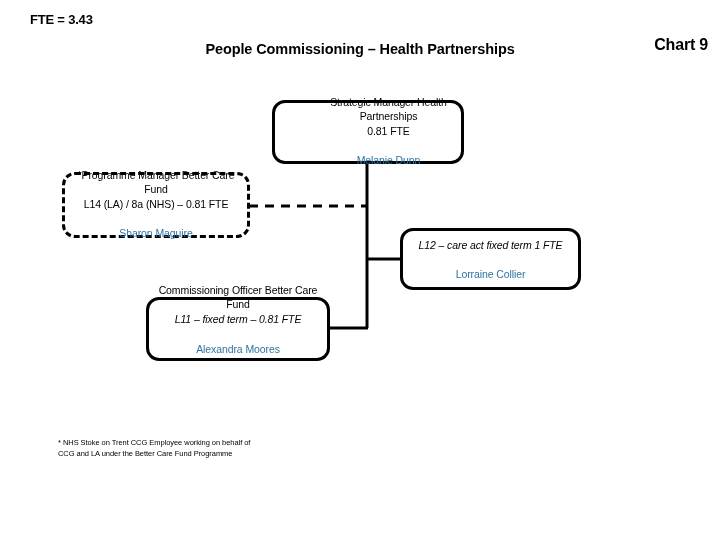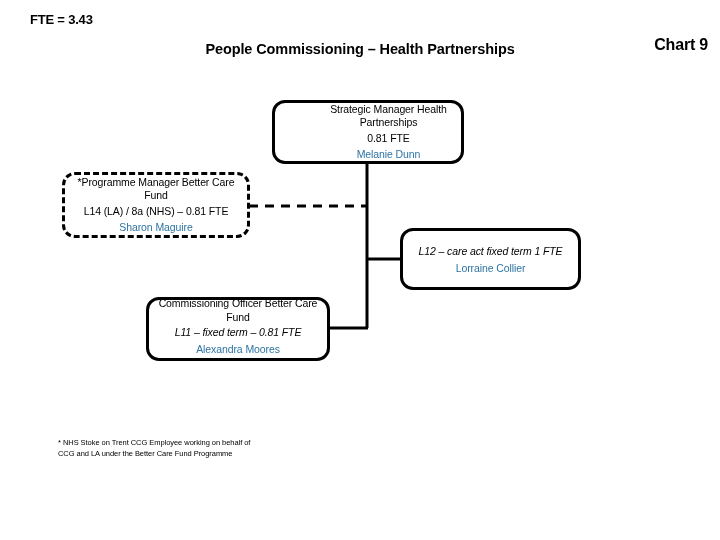--- a/index.html
+++ b/index.html
@@ -97,21 +97,21 @@
     font-size: 10.5px;
     letter-spacing: -0.1px;
     margin-top: 2px;
   }
   .node .grade.italic {
     font-style: italic;
   }
   .node .person {
     font-size: 10.5px;
     color: #2e74a4;
-    margin-top: 3px;
+    margin-top: 16px;
     letter-spacing: -0.1px;
   }
 
   
   #node-strategic-manager {
     left: 272px;
     top: 100px;
     width: 192px;
     height: 64px;
     padding-left: 47px;

